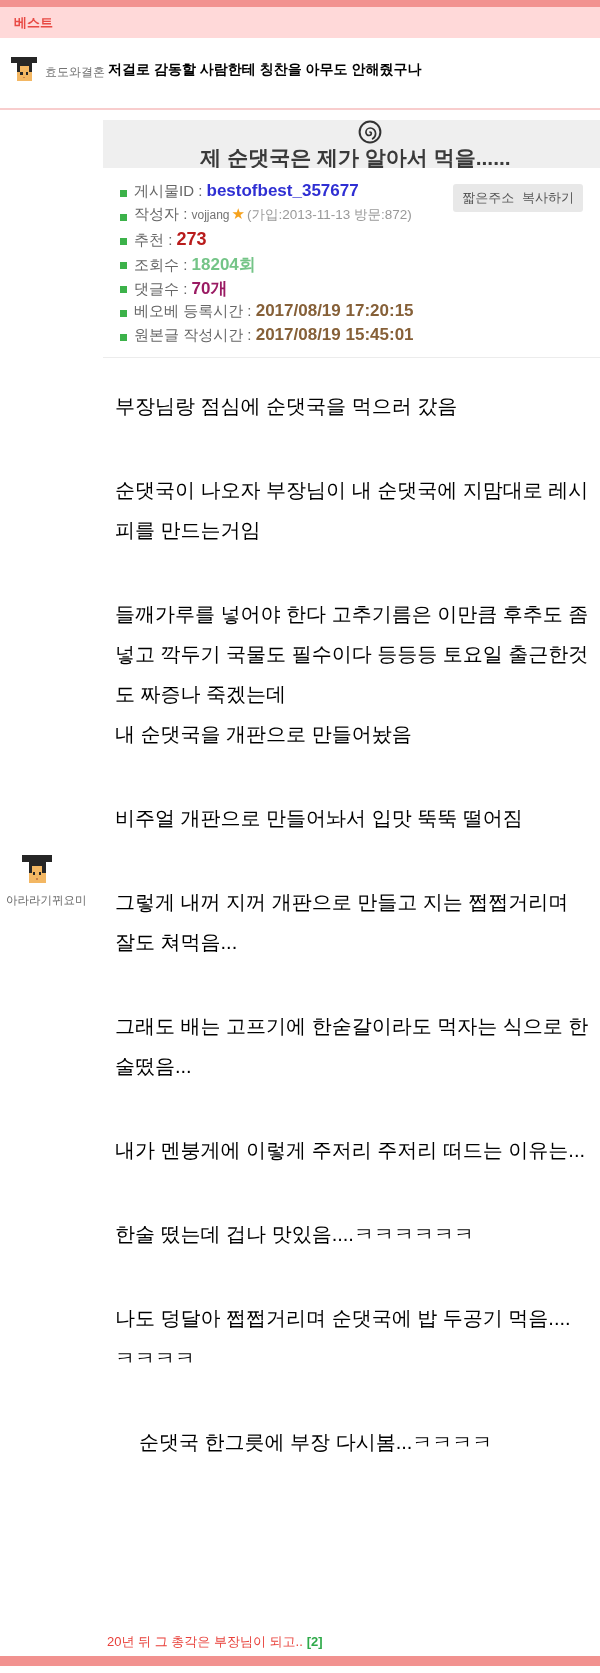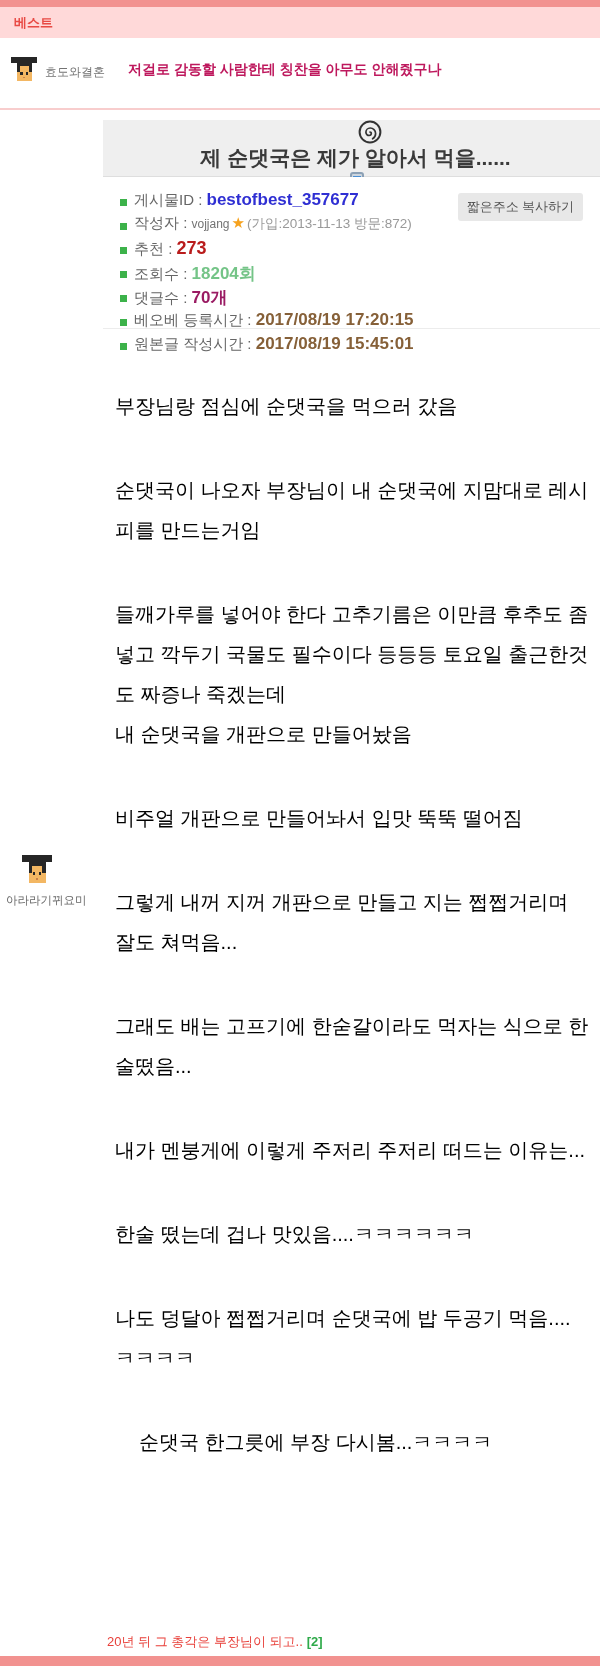--- a/index.html
+++ b/index.html
@@ -27,21 +27,21 @@
   
   #top-comment-row {
     position: absolute; left: 0; top: 38px; width: 600px; height: 72px;
     background: #fff; border-bottom: 2px solid #f8cdcd;
   }
   #top-comment-row .avatar { position: absolute; left: 9px; top: 17px; width: 30px; height: 30px; }
   #top-comment-row .commenter-name {
     position: absolute; left: 45px; top: 26px; font-size: 12px; color: #737373; text-align: right;
   }
   #top-comment-row .comment-text {
-    position: absolute; left: 128px; top: 23px; font-size: 14px; font-weight: bold; color: #be185d;
+    position: absolute; left: 108px; top: 23px; font-size: 14px; font-weight: bold; color: #000000;
   }
 
   
   #title-box {
     position: absolute; left: 103px; top: 120px; width: 497px; height: 57px;
     background: #efefef; border-bottom: 1px solid #dedede;
     display: flex; align-items: center; flex-direction: column;
   }
   #title-box .spiral { margin-left: 36px; width: 24px; height: 24px; flex: 0 0 auto; }
   #title-box .post-title {
@@ -52,21 +52,21 @@
     background: #ccd5de; border: 2px solid #8ba0b5; border-radius: 3px; position: relative;
     flex: 0 0 auto;
   }
   .phone-icon::after {
     content: ""; position: absolute; left: 1px; top: 2px; width: 8px; height: 9px;
     background: #4a8fd4;
   }
 
   
   #info-box {
-    position: absolute; left: 103px; top: 177px; width: 497px; height: 152px;
+    position: absolute; left: 103px; top: 168px; width: 497px; height: 190px;
     background: #fff; border-bottom: 1px solid #ececec;
     padding: 13px 16px 0 17px;
   }
   .info-row { display: flex; align-items: baseline; height: 24px; font-size: 15px; color: #666; }
   .bullet {
     width: 7px; height: 7px; background: #3cb24a; display: inline-block;
     margin-right: 7px; flex: 0 0 auto; align-self: center;
   }
   .info-label { color: #666; }
   .info-sep { color: #666; white-space: pre; }
@@ -74,21 +74,21 @@
   .v-author   { color: #737373;    font-weight: normal; font-size: 12px; }
   .v-star     { color: #f6a21d; font-size: 15px; margin: 0 2px; }
   .v-meta     { color: #999;    font-size: 13.5px; }
   .v-like     { color: #b91c1c; font-weight: bold; font-size: 18px; }
   .v-views    { color: #74c487; font-weight: bold; font-size: 17px; }
   .v-comments { color: #9a1b63; font-weight: bold; font-size: 17px; }
   .v-time     { color: #866038; font-weight: bold; font-size: 17px; }
   #copy-url-btn {
     position: absolute; right: 17px; top: 16px;
     background: #e8e8e8; border: none; border-radius: 3px;
-    font-family: Liberation Serif, serif; font-size: 13px; color: #555; padding: 5px 9px;
+    font-family: Liberation Mono, monospace; font-size: 13px; color: #555; padding: 5px 9px;
     cursor: pointer;
   }
 
   
   #post-body {
     position: absolute; left: 115px; top: 386px; width: 475px;
   }
   #post-body p {
     font-size: 20px; line-height: 40px; color: #000000;
     margin: 0 0 44px 0; word-break: break-all; white-space: pre-line;

